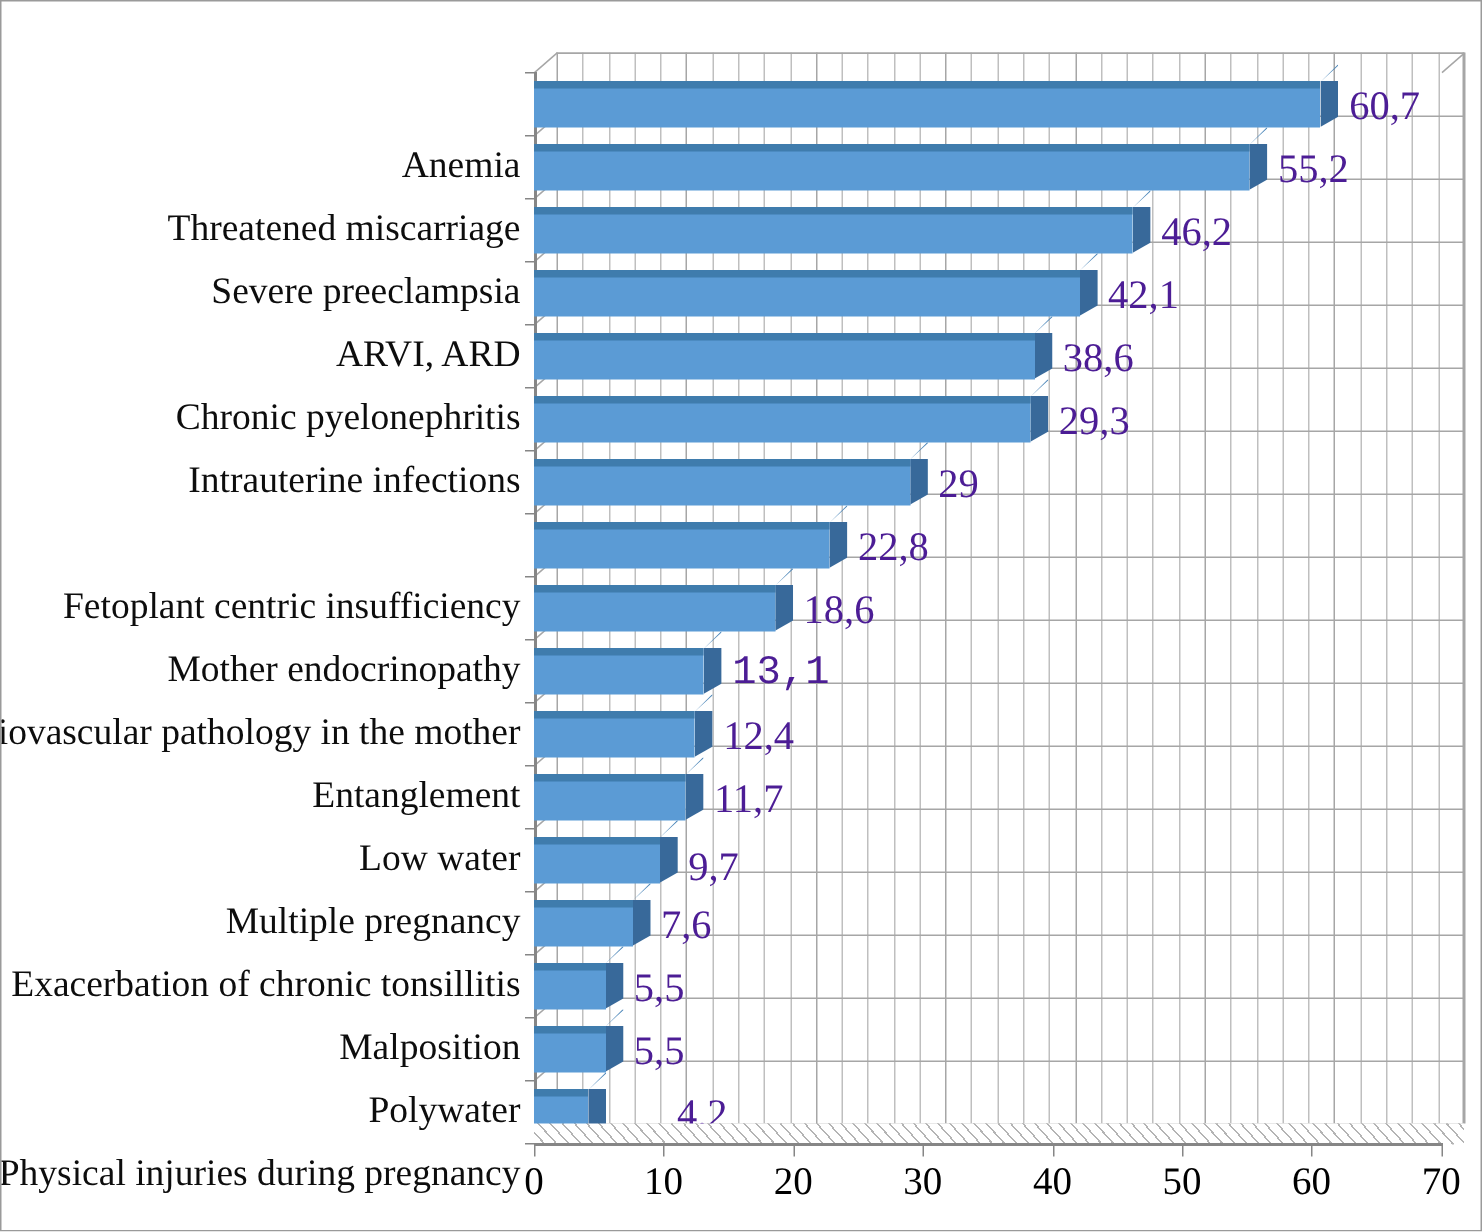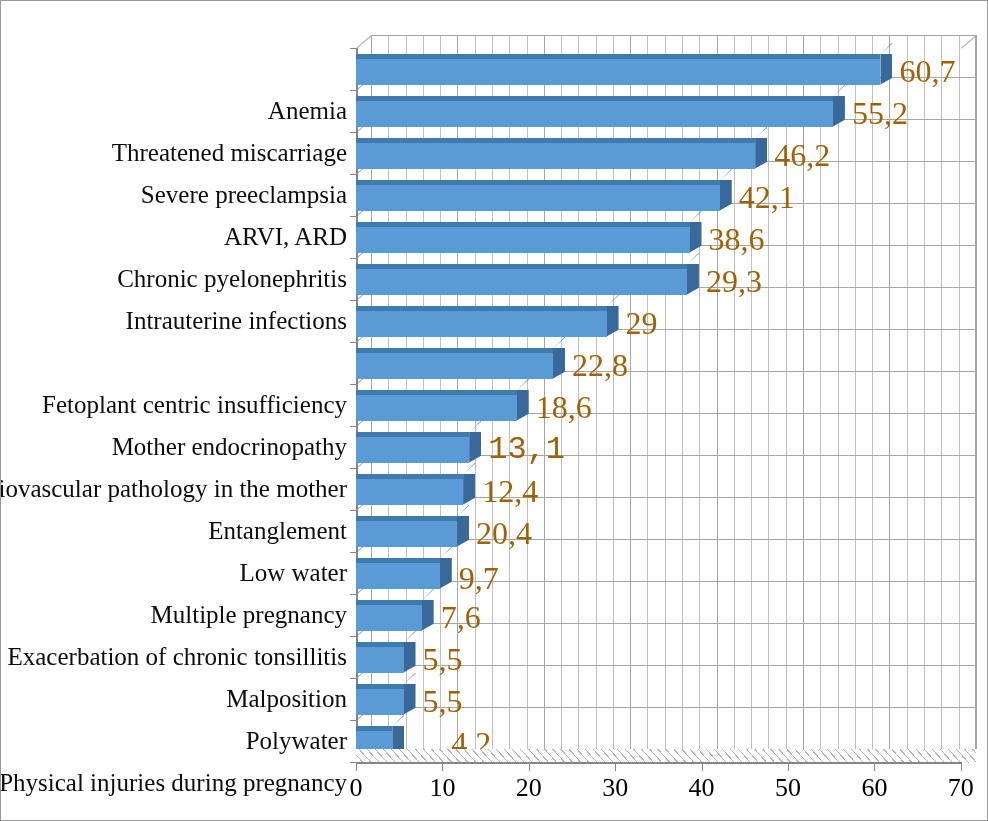--- a/index.html
+++ b/index.html
@@ -200,22 +200,22 @@
   #category-labels {
     position: absolute;
     left: 0;
     top: 0;
     width: 346px;
     height: 821px;
     margin-top: 42px;
   }
   .data-label {
     position: absolute;
-    font-size: 32px;
-    color: #a16207;
+    font-size: 27px;
+    color: #4c1d95;
     white-space: nowrap;
     transform: translateY(-50%);
   }
 </style>
 </head>
 <body>
 
 <div id="chart-frame">
 
   <div id="plot-back"></div>
@@ -468,21 +468,21 @@
       <div class="data-label" style="left: 850.928px; top: 112px;">55,2</div>
       <div class="data-label" style="left: 773.168px; top: 154px;">46,2</div>
       <div class="data-label" style="left: 737.744px; top: 196px;">42,1</div>
       <div class="data-label" style="left: 707.504px; top: 238px;">38,6</div>
       <div class="data-label" style="left: 704.912px; top: 280px;">29,3</div>
       <div class="data-label" style="left: 624.56px; top: 322px;">29</div>
       <div class="data-label" style="left: 570.992px; top: 364px;">22,8</div>
       <div class="data-label" style="left: 534.704px; top: 406px;">18,6</div>
       <div class="data-label" style="left: 487.184px; top: 448px; font-family: Liberation Mono, monospace;">13,1</div>
       <div class="data-label" style="left: 481.136px; top: 490px;">12,4</div>
-      <div class="data-label" style="left: 475.088px; top: 532px;">20,4</div>
+      <div class="data-label" style="left: 475.088px; top: 532px;">11,7</div>
       <div class="data-label" style="left: 457.808px; top: 577px;">9,7</div>
       <div class="data-label" style="left: 439.664px; top: 616px;">7,6</div>
       <div class="data-label" style="left: 421.52px; top: 658px;">5,5</div>
       <div class="data-label" style="left: 421.52px; top: 700px;">5,5</div>
       <div class="data-label" style="left: 410.288px; top: 742px; margin-left: 40px;">4,2</div>
     </div>
 
   <div id="category-labels">
       <div class="cat-label" style="top: 68px;">Anemia</div>
       <div class="cat-label" style="top: 110px;">Threatened miscarriage</div>

